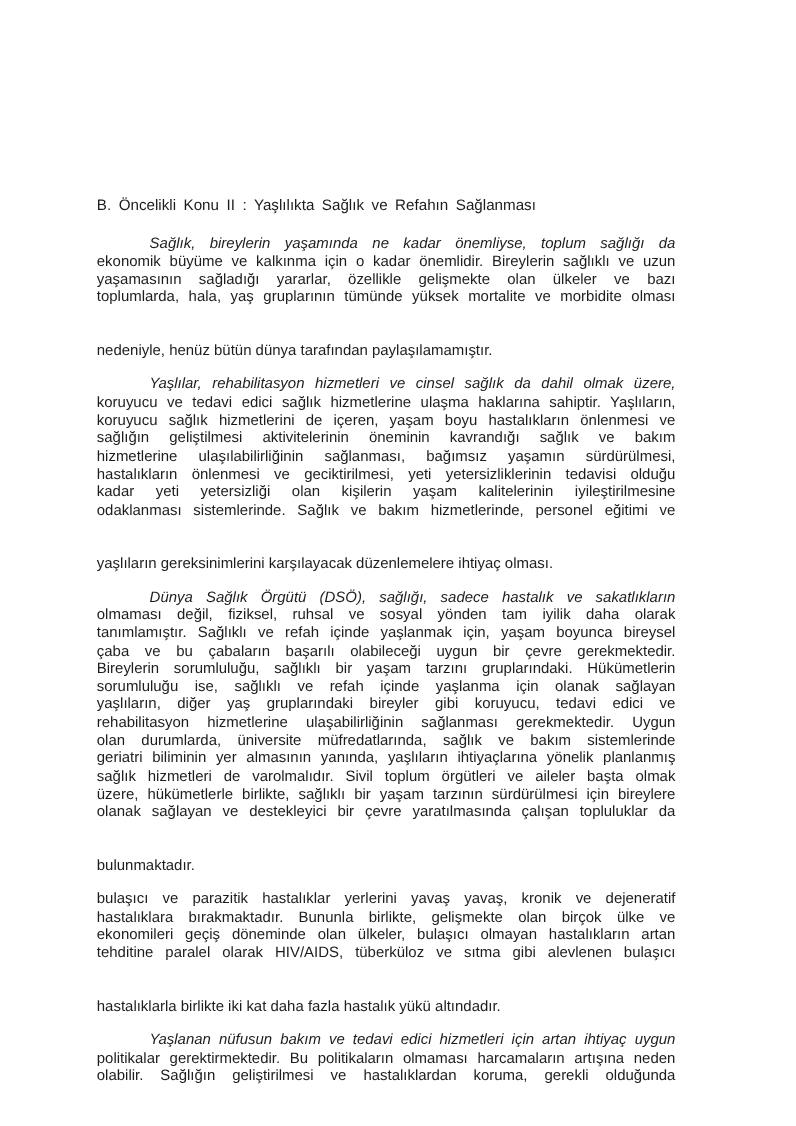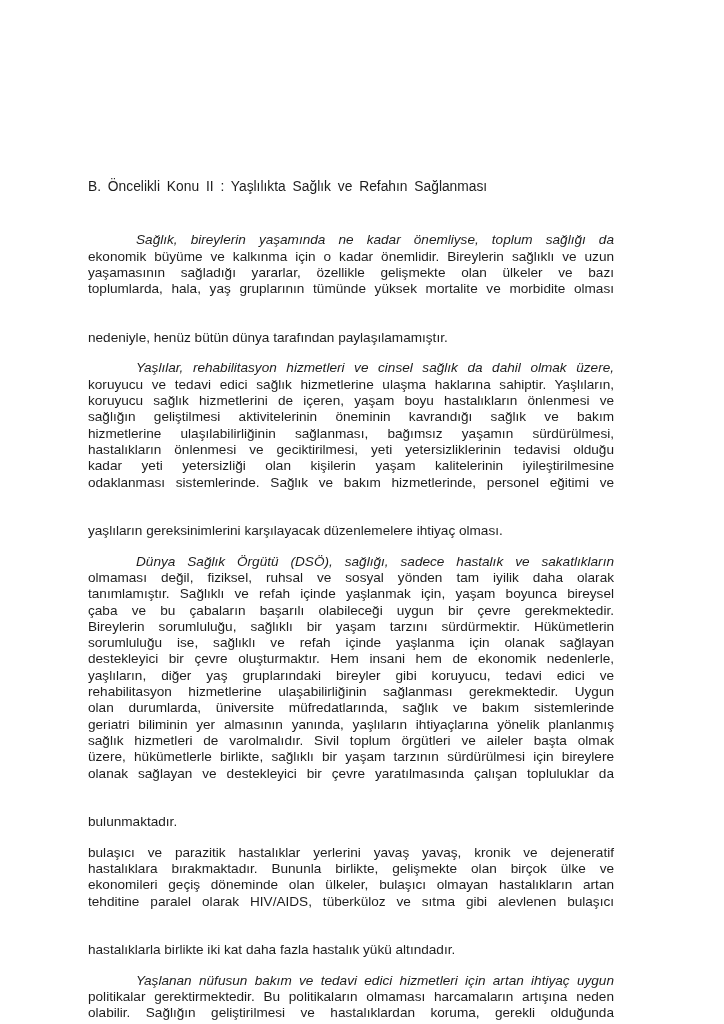--- a/index.html
+++ b/index.html
@@ -23,21 +23,21 @@
   }
   .doc {
     position: absolute;
     left: 88px;
     top: 179px;
     width: 526px;
     font-size: 13.6px;
     line-height: 16.33px;
   }
   .heading {
-    margin: 0 0 37px 0;
+    margin: 0 0 18px 0;
     word-spacing: 3px;
     white-space: nowrap;
     font-weight: normal;
     font-size: 13.8px;
   }
   .paragraph {
     margin: 0 0 14.3px 0;
   }
   .line {
     text-align: justify;
@@ -76,23 +76,22 @@
           <div class="line">hastalıkların önlenmesi ve geciktirilmesi, yeti yetersizliklerinin tedavisi olduğu</div>
           <div class="line">kadar yeti yetersizliği olan kişilerin yaşam kalitelerinin iyileştirilmesine</div>
           <div class="line">odaklanması sistemlerinde. Sağlık ve bakım hizmetlerinde, personel eğitimi ve</div>
           <div class="line last">yaşlıların gereksinimlerini karşılayacak düzenlemelere ihtiyaç olması.</div>
         </div>
         <div class="paragraph">
           <div class="line first">Dünya Sağlık Örgütü (DSÖ), sağlığı, sadece hastalık ve sakatlıkların</div>
           <div class="line">olmaması değil, fiziksel, ruhsal ve sosyal yönden tam iyilik daha olarak</div>
           <div class="line">tanımlamıştır. Sağlıklı ve refah içinde yaşlanmak için, yaşam boyunca bireysel</div>
           <div class="line">çaba ve bu çabaların başarılı olabileceği uygun bir çevre gerekmektedir.</div>
-          <div class="line">Bireylerin sorumluluğu, sağlıklı bir yaşam tarzını sürdürmektir. Hükümetlerin</div>
+          <div class="line">Bireylerin sorumluluğu, sağlıklı bir yaşam tarzını gruplarındaki. Hükümetlerin</div>
           <div class="line">sorumluluğu ise, sağlıklı ve refah içinde yaşlanma için olanak sağlayan</div>
-          <div class="line">destekleyici bir çevre oluşturmaktır. Hem insani hem de ekonomik nedenlerle,</div>
           <div class="line">yaşlıların, diğer yaş gruplarındaki bireyler gibi koruyucu, tedavi edici ve</div>
           <div class="line">rehabilitasyon hizmetlerine ulaşabilirliğinin sağlanması gerekmektedir. Uygun</div>
           <div class="line">olan durumlarda, üniversite müfredatlarında, sağlık ve bakım sistemlerinde</div>
           <div class="line">geriatri biliminin yer almasının yanında, yaşlıların ihtiyaçlarına yönelik planlanmış</div>
           <div class="line">sağlık hizmetleri de varolmalıdır. Sivil toplum örgütleri ve aileler başta olmak</div>
           <div class="line">üzere, hükümetlerle birlikte, sağlıklı bir yaşam tarzının sürdürülmesi için bireylere</div>
           <div class="line">olanak sağlayan ve destekleyici bir çevre yaratılmasında çalışan topluluklar da</div>
           <div class="line last">bulunmaktadır.</div>
         </div>
         <div class="paragraph">

